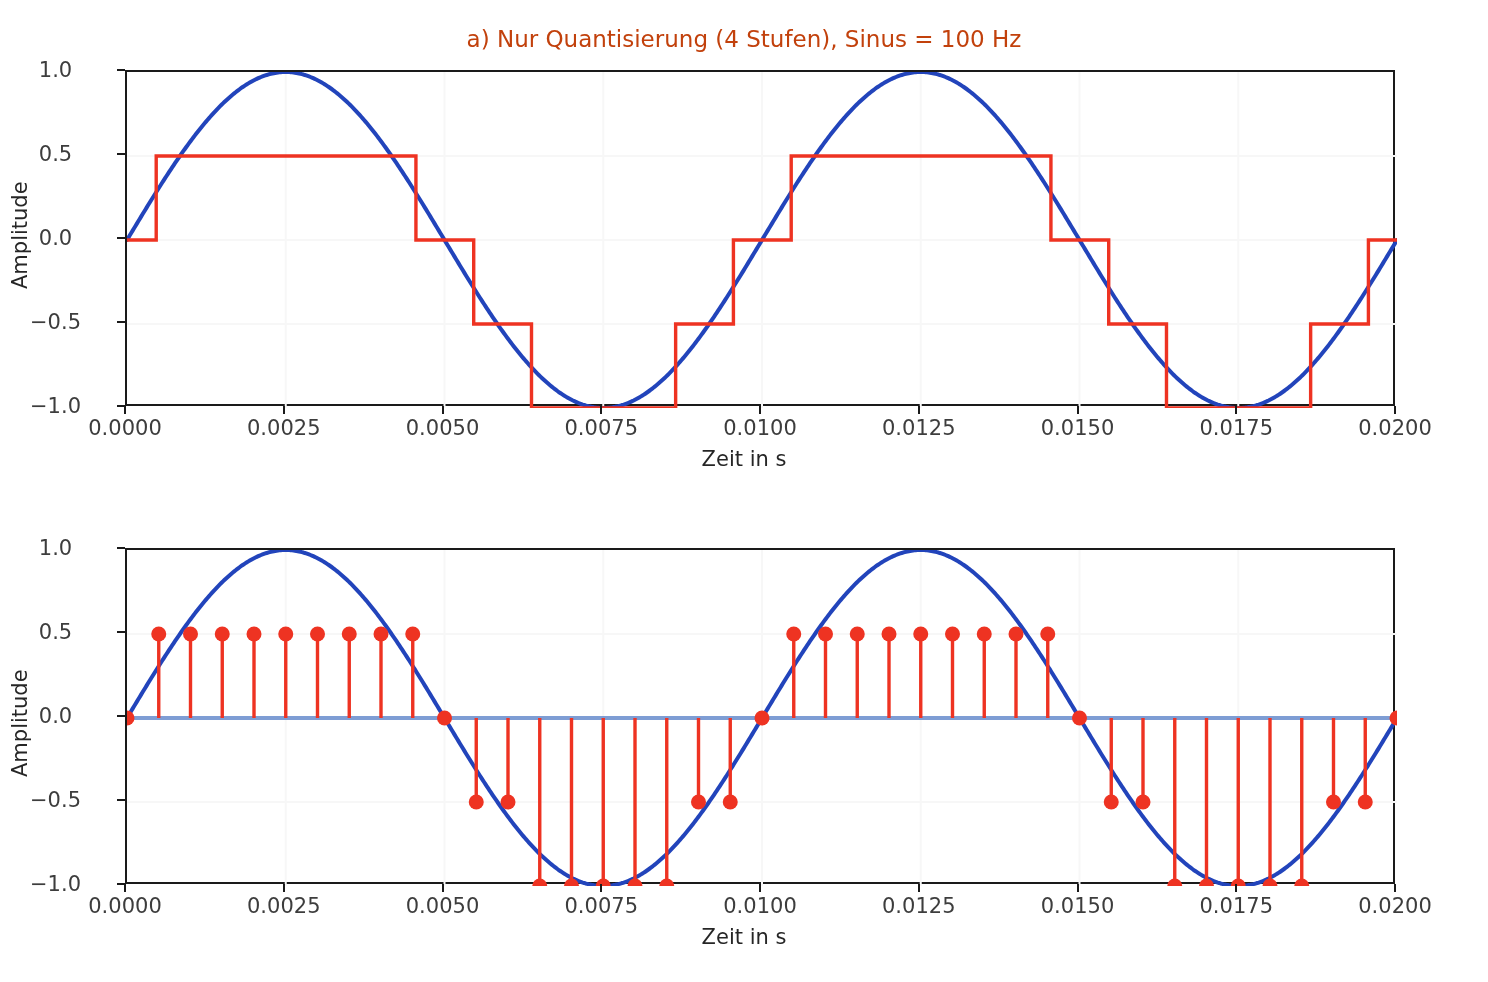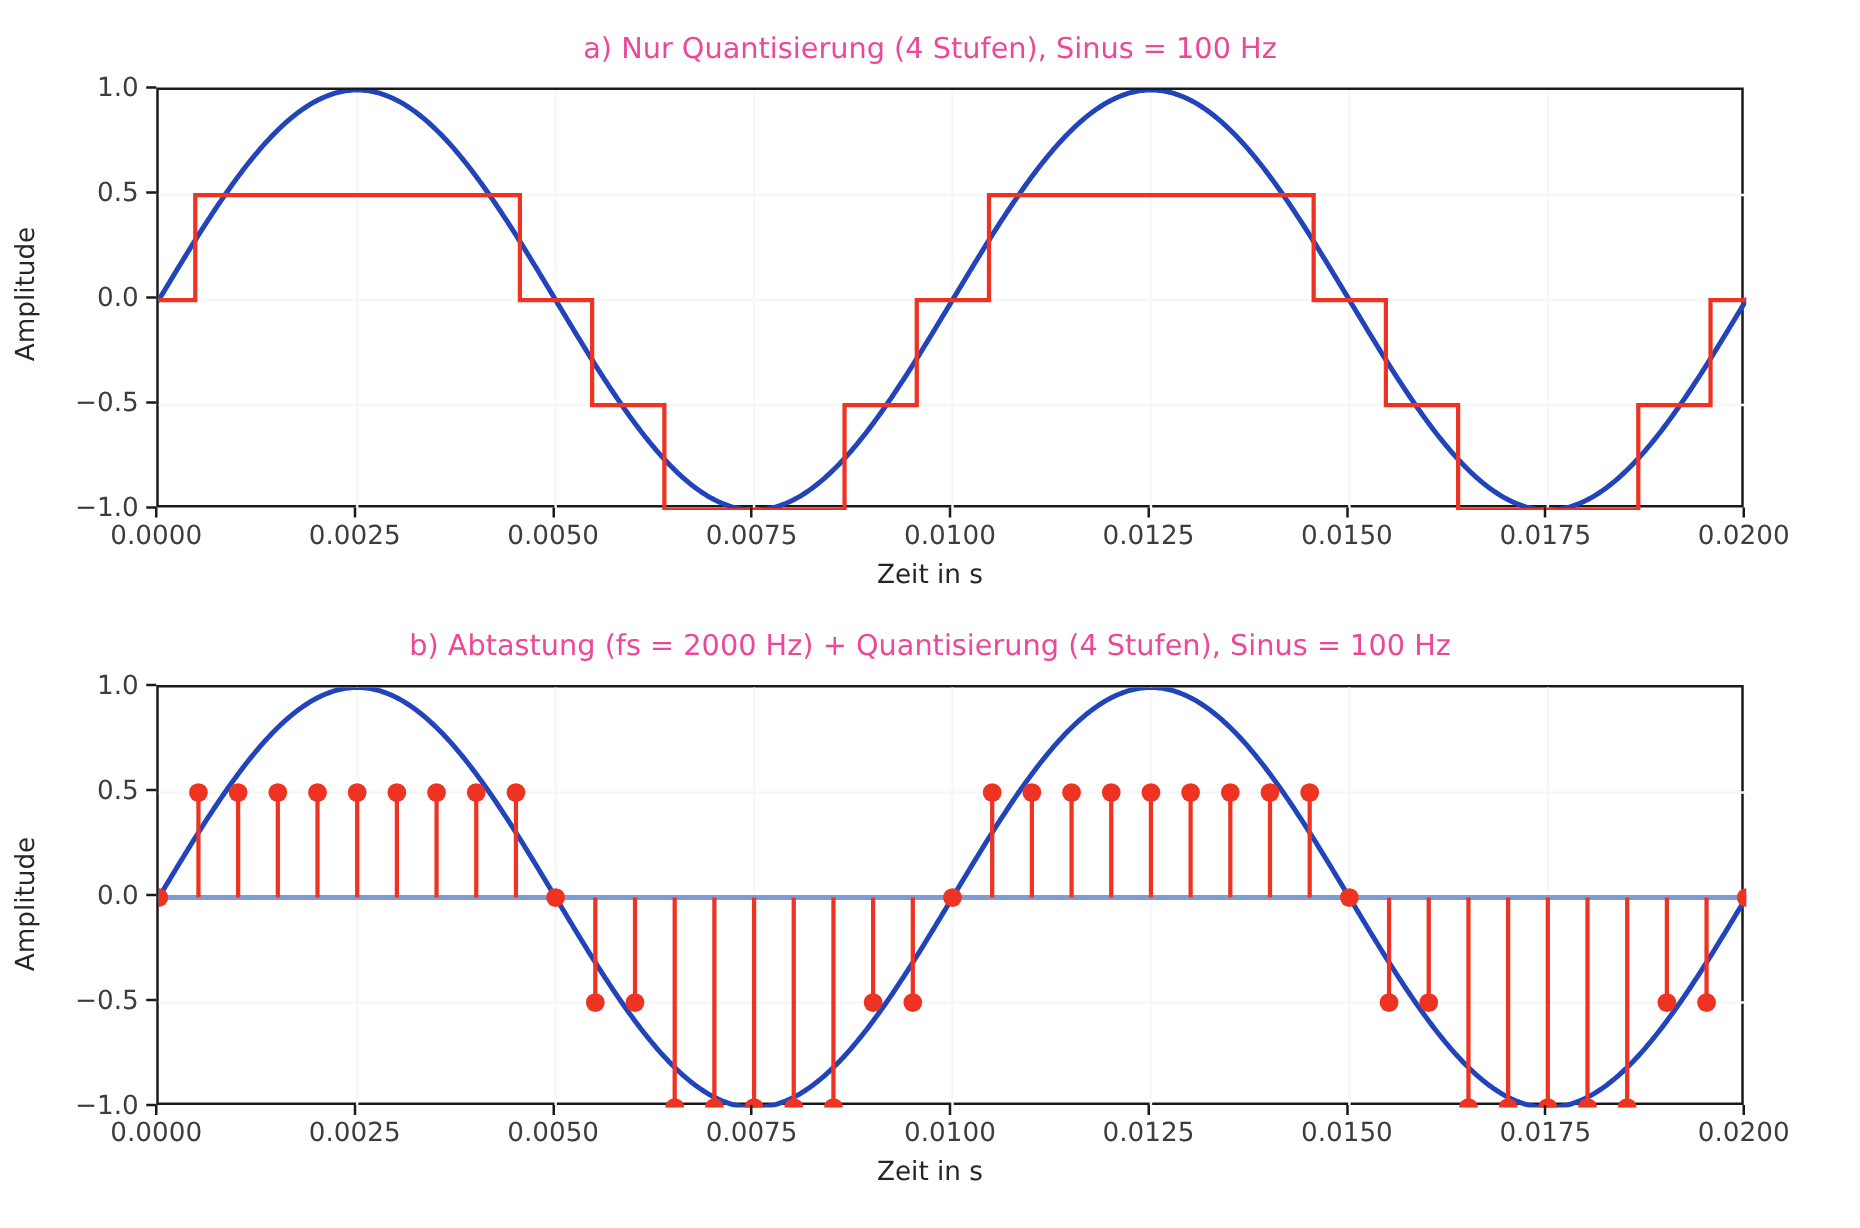--- a/index.html
+++ b/index.html
@@ -14,34 +14,34 @@
     width: 1488px; height: 982px;
     background: #ffffff;
     overflow: hidden;
   }
   .panel { position: absolute; }
   .panel-title {
     position: absolute;
     width: 100%;
     text-align: center;
     font-size: 23px;
-    color: #ec4899;
+    color: #c2410c;
     white-space: nowrap;
   }
   .axes-frame {
     position: absolute;
     border: 2.2px solid #1a1a1a;
     background: #ffffff;
     overflow: visible;
   }
   .plot-svg { position: absolute; left: 0; top: 0; overflow: visible; }
   .ytick-label {
     position: absolute;
     right: 0;
-    text-align: right;
+    text-align: center;
     font-size: 21px;
     color: #3d3d3d;
     white-space: nowrap;
     transform: translateY(-50%);
   }
   .xtick-label {
     position: absolute;
     text-align: left;
     font-size: 21px;
     color: #3d3d3d;
@@ -126,21 +126,20 @@
       <div class="xtick-label" style="left: 1077.5px; top: 416px;">0.0150</div>
       <div style="position: absolute; background: rgb(26, 26, 26); width: 2.2px; height: 8px; left: 1076.5px; top: 406px;"></div>
       <div class="xtick-label" style="left: 1236.25px; top: 416px;">0.0175</div>
       <div style="position: absolute; background: rgb(26, 26, 26); width: 2.2px; height: 8px; left: 1235.25px; top: 406px;"></div>
       <div class="xtick-label" style="left: 1395px; top: 416px;">0.0200</div>
       <div style="position: absolute; background: rgb(26, 26, 26); width: 2.2px; height: 8px; left: 1394px; top: 406px;"></div>
     </div>
 
   <div class="panel" id="panel-b" style="left:0px; top:478px; width:1488px; height:504px;">
 
-    <div class="panel-title" style="left:0; top:26px;">b) Abtastung (fs = 2000 Hz) + Quantisierung (4 Stufen), Sinus = 100 Hz</div>
 
     <div class="ylabel" style="left:-30px; top:237px; width:100px;">Amplitude</div>
 
     <div class="axes-frame" id="axes-b" style="left:125px; top:70px; width:1270px; height:336px;">
       <svg class="plot-svg" id="svg-b" width="1270" height="336" viewBox="0 0 1270 336">
           <line x1="0" y1="84" x2="1270" y2="84" stroke="#f7f7f7" stroke-width="2"></line>
           <line x1="0" y1="168" x2="1270" y2="168" stroke="#f7f7f7" stroke-width="2"></line>
           <line x1="0" y1="252" x2="1270" y2="252" stroke="#f7f7f7" stroke-width="2"></line>
           <line x1="158.75" y1="0" x2="158.75" y2="336" stroke="#f7f7f7" stroke-width="2"></line>
           <line x1="317.5" y1="0" x2="317.5" y2="336" stroke="#f7f7f7" stroke-width="2"></line>

